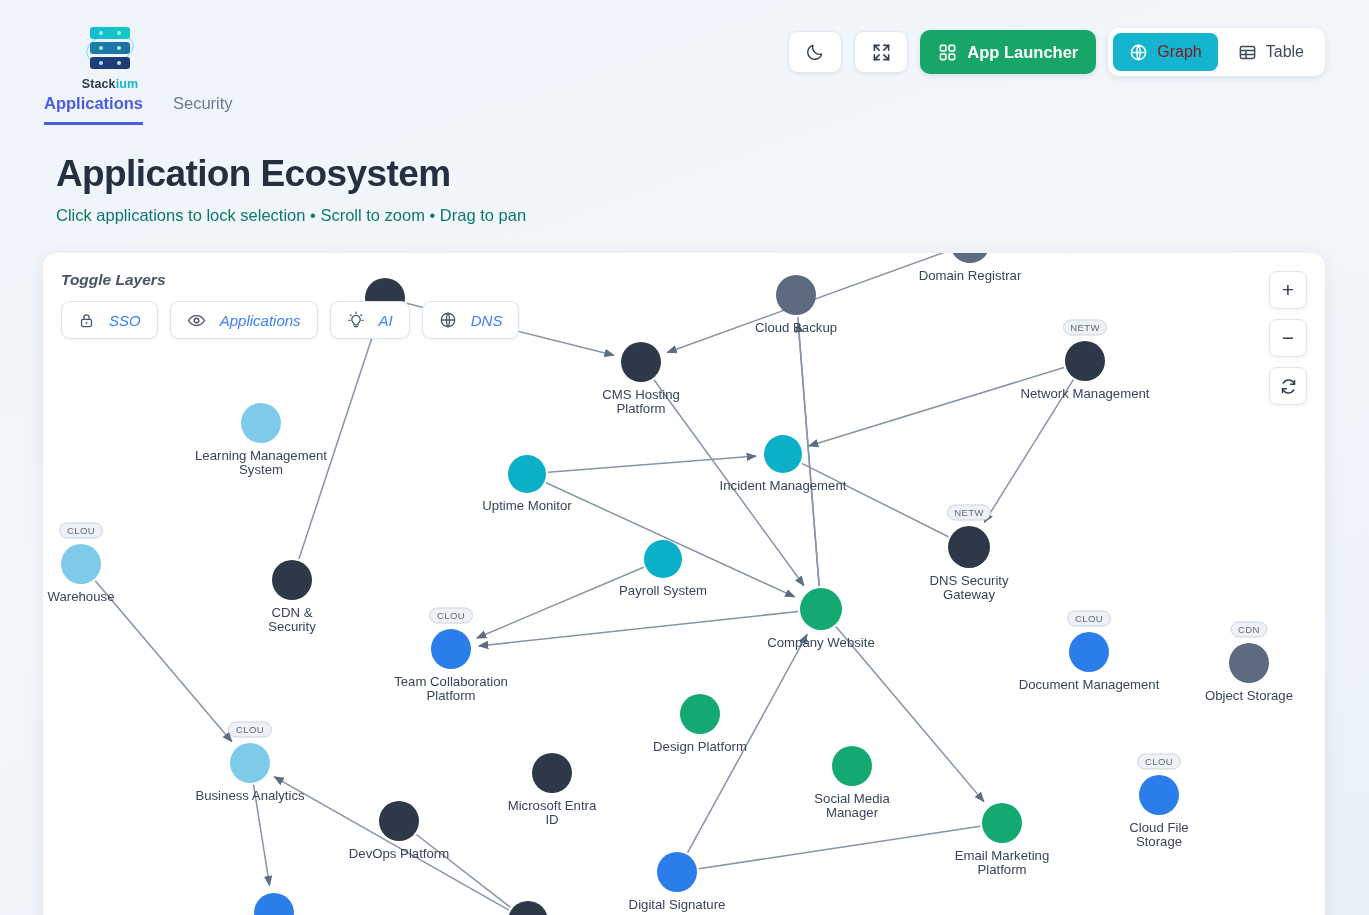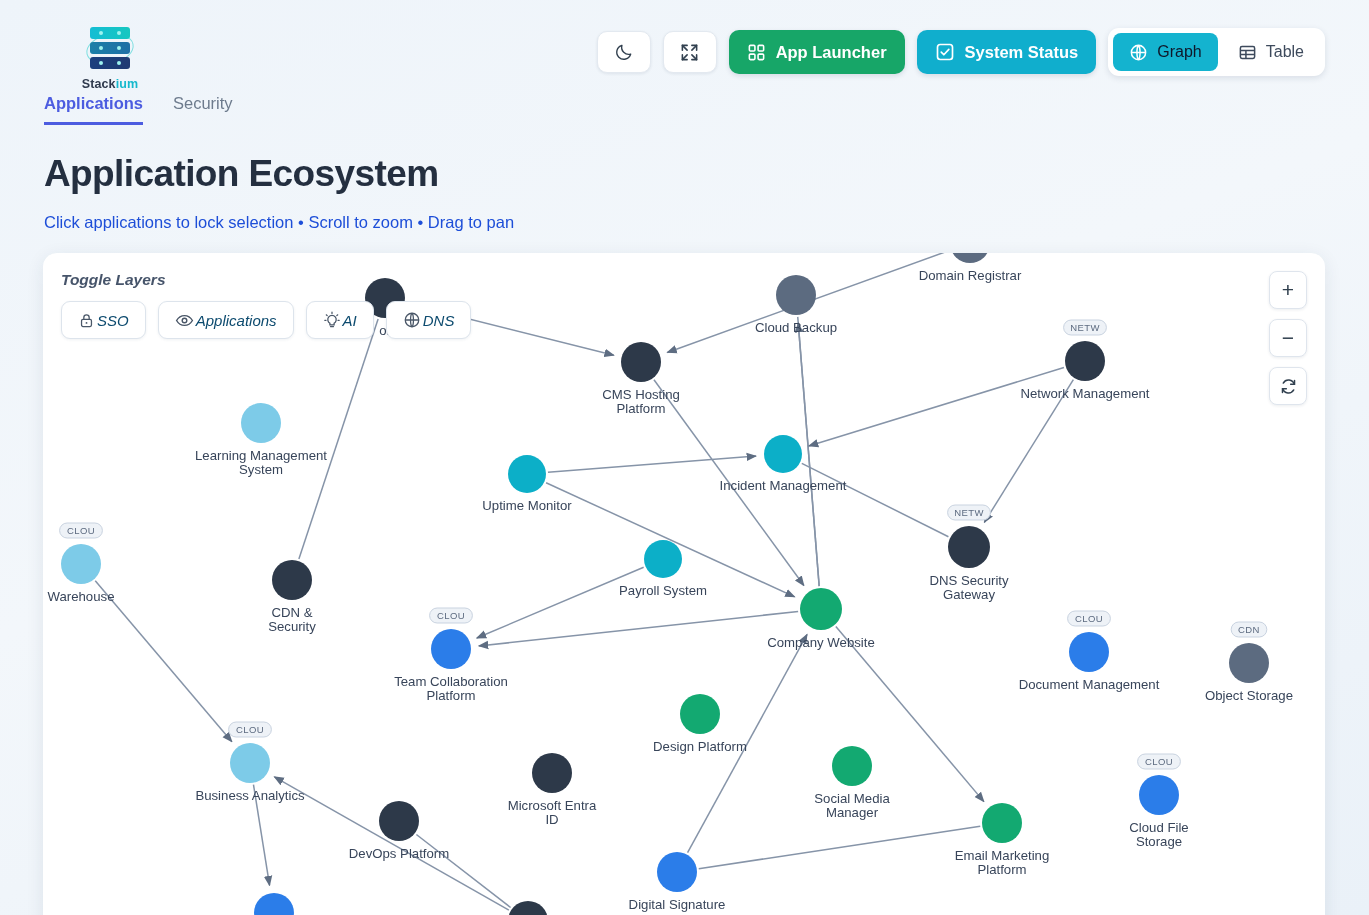--- a/index.html
+++ b/index.html
@@ -75,62 +75,62 @@
   .seg-group {
     display: flex; align-items: center; gap: 4px;
     background: #fff; border-radius: 11px; padding: 5px;
     box-shadow: 0 2px 6px rgba(25,45,75,.12);
   }
   .seg {
     height: 38px; padding: 0 16px; border-radius: 8px;
     display: flex; align-items: center; gap: 9px;
     font-size: 16px; color: #3d4a5c; cursor: pointer; white-space: nowrap;
   }
-  .seg.active { background: #14b3cf; color: #0f172a; }
+  .seg.active { background: #14b3cf; color: #7f1d1d; }
 
   
   .tabs {
     padding: 0 44px; display: flex; gap: 30px;
     margin-top: -6px;
   }
   .tab {
     font-size: 16.5px; color: #6d7b8d; padding-bottom: 9px;
     cursor: pointer; font-weight: 500;
   }
   .tab.active { color: #4c5ce0; border-bottom: 3px solid #4c5ce0; font-weight: 700; }
 
   
-  .title-block { padding: 28px 44px 0; }
+  .title-block { padding: 28px 56px 0; }
   .page-title {
     font-size: 37px; font-weight: 700; letter-spacing: -.6px; color: #242f40;
   }
   .page-sub {
-    margin-top: 18px; font-size: 16.5px; color: #1d4ed8;
+    margin-top: 11px; font-size: 16.5px; color: #0f766e;
   }
 
   
   .graph-card {
     position: absolute; left: 43px; top: 253px;
     width: 1282px; height: 700px;
     background: #fff; border-radius: 14px;
     box-shadow: 0 4px 18px rgba(30,50,80,.09);
     overflow: hidden;
   }
   .layers-panel {
     position: absolute; left: 18px; top: 18px; z-index: 6; font-style: italic;
   }
   .layers-title {
     font-size: 15.5px; font-weight: 700; color: #46546a; margin-bottom: 12px;
   }
   .layer-row { display: flex; gap: 12px; }
   .layer-chip {
     height: 38px; padding: 0 16px;
     background: #fff; border: 1px solid #dde4ec; border-radius: 9px;
-    display: flex; align-items: center; gap: 2px;
-    font-size: 15px; color: #0c4a6e; cursor: pointer;
+    display: flex; align-items: center; gap: 14px;
+    font-size: 15px; color: #3b82f6; cursor: pointer;
     box-shadow: 0 1px 3px rgba(30,50,80,.07);
   }
 
   .zoom-ctrls {
     position: absolute; right: 18px; top: 18px; z-index: 6;
     display: flex; flex-direction: column; gap: 10px;
   }
   .zoom-btn {
     width: 38px; height: 38px; background: #fff;
     border: 1px solid #dfe5ed; border-radius: 8px;
@@ -199,27 +199,20 @@
         <g fill="none" stroke="#fff" stroke-width="2">
           <rect x="3" y="3" width="7" height="7" rx="1.3"></rect>
           <rect x="14" y="3" width="7" height="7" rx="1.3"></rect>
           <rect x="3" y="14" width="7" height="7" rx="1.3"></rect>
           <rect x="14" y="14" width="7" height="7" rx="1.3"></rect>
         </g>
       </svg>
       <span>App Launcher</span>
     </div>
 
-    <div class="pill-btn cyan">
-      <svg width="20" height="20" viewBox="0 0 24 24">
-        <rect x="3" y="3" width="18" height="18" rx="3.2" fill="none" stroke="#fff" stroke-width="2"></rect>
-        <path d="M7.5 12.2l3.1 3.1 6-6.4" fill="none" stroke="#fff" stroke-width="2" stroke-linecap="round" stroke-linejoin="round"></path>
-      </svg>
-      <span>System Status</span>
-    </div>
 
     <div class="seg-group">
       <div class="seg active">
         <svg width="19" height="19" viewBox="0 0 24 24">
           <g fill="none" stroke="#fff" stroke-width="1.9">
             <circle cx="12" cy="12" r="9"></circle>
             <path d="M3 12h18M12 3c2.6 2.6 2.6 15.4 0 18M12 3c-2.6 2.6-2.6 15.4 0 18"></path>
           </g>
         </svg>
         <span>Graph</span>

